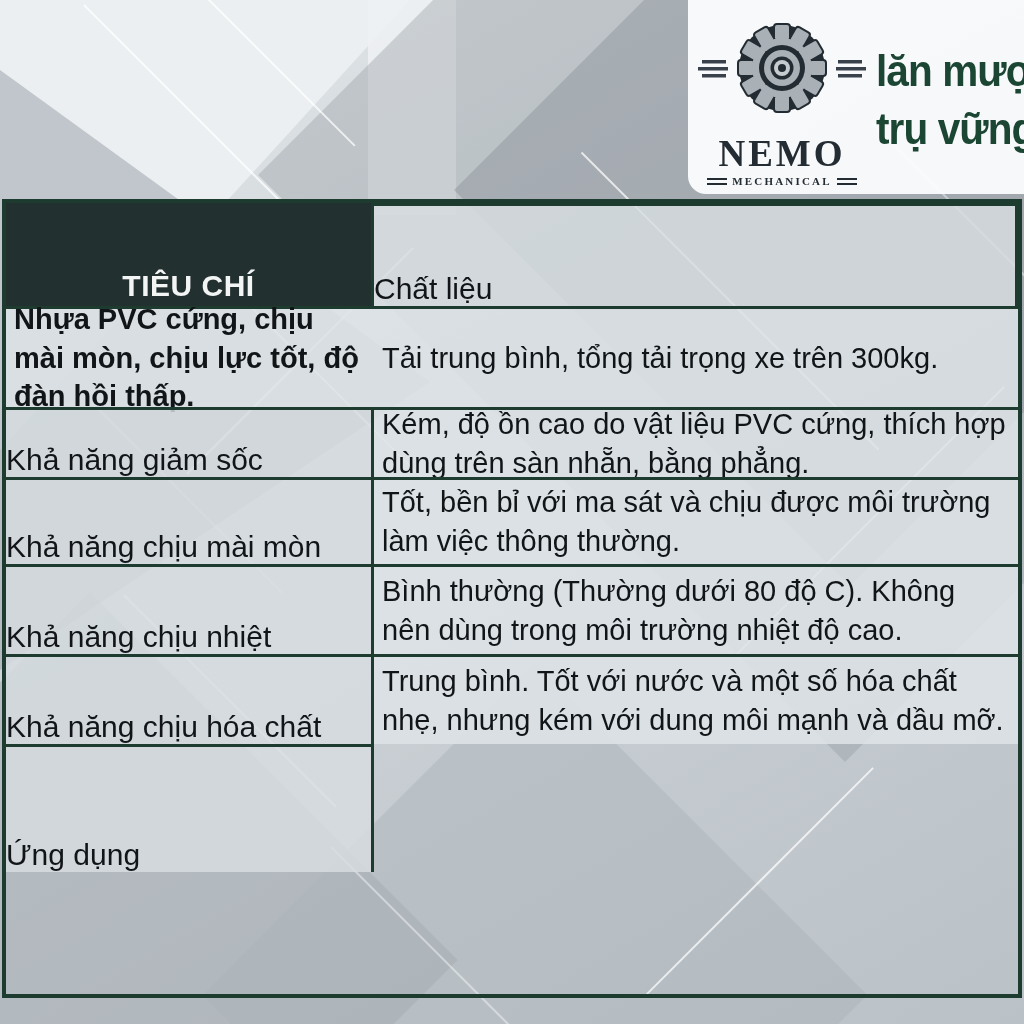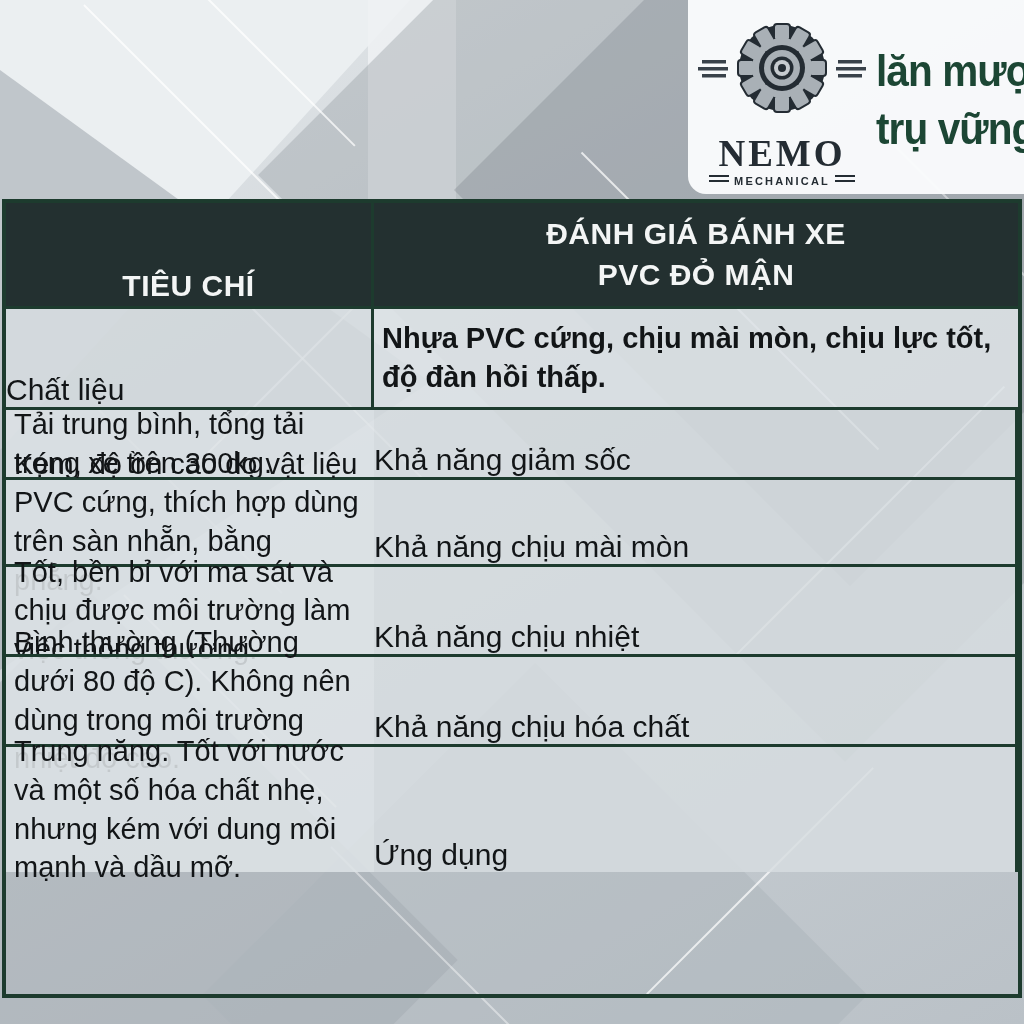--- a/index.html
+++ b/index.html
@@ -46,21 +46,21 @@
   .wl10{left:840px;top:200px;width:220px;transform:rotate(45deg);opacity:.6;}
   .wl11{left:60px;top:500px;width:260px;transform:rotate(45deg);opacity:.5;}
 
   
   .logo-card{position:absolute;left:688px;top:0;width:336px;height:194px;
     background:rgba(250,251,252,.97);border-bottom-left-radius:18px;z-index:1;}
   .logo{position:absolute;left:696px;top:14px;width:326px;display:flex;z-index:2;}
   .logo-left{width:172px;display:flex;flex-direction:column;align-items:center;}
   .brand-name{font-family:"Liberation Serif","DejaVu Serif",serif;font-weight:bold;
     font-size:37px;letter-spacing:3px;color:var(--logo-dark);line-height:1;margin-top:11px;}
-  .brand-sub-row{display:flex;align-items:flex-start;gap:5px;margin-top:3px;}
+  .brand-sub-row{display:flex;align-items:center;gap:5px;margin-top:3px;font-family:Liberation Serif, serif;}
   .brand-sub{font-size:11px;font-weight:bold;letter-spacing:2.2px;color:var(--logo-dark);}
   .dline{width:20px;height:7px;border-top:2px solid var(--logo-dark);
     border-bottom:2px solid var(--logo-dark);}
   .tagline{margin-left:8px;padding-top:28px;font-weight:bold;font-size:45px;
     line-height:1.28;color:var(--tagline);transform:scaleX(.9);transform-origin:left top;
     white-space:nowrap;letter-spacing:-1px;}
 
   
   .table{position:absolute;left:2px;top:199px;width:1020px;height:799px;
     border:4px solid var(--border);z-index:2;
@@ -152,38 +152,32 @@
   <div class="tagline">
     <div>lăn mượt</div>
     <div>trụ vững!</div>
   </div>
 </div>
 
 <div class="table">
   <div class="cell c1 head first">
     <span>TIÊU CHÍ</span>
   </div>
-  <div class="cell head first">
-    <span>
-      <span style="display:block">ĐÁNH GIÁ BÁNH XE</span>
-      <span style="display:block">PVC ĐỎ MẬN</span>
-    </span>
-  </div>
 
   <div class="cell c1 label">Chất liệu</div>
   <div class="cell value bold">Nhựa PVC cứng, chịu mài mòn, chịu lực tốt, độ đàn hồi thấp.</div>
 
   <div class="cell value">Tải trung bình, tổng tải trọng xe trên 300kg.</div>
 
   <div class="cell c1 label">Khả năng giảm sốc</div>
   <div class="cell value">Kém, độ ồn cao do vật liệu PVC cứng, thích hợp dùng trên sàn nhẵn, bằng phẳng.</div>
 
   <div class="cell c1 label">Khả năng chịu mài mòn</div>
   <div class="cell value">Tốt, bền bỉ với ma sát và chịu được môi trường làm việc thông thường.</div>
 
   <div class="cell c1 label">Khả năng chịu nhiệt</div>
   <div class="cell value">Bình thường (Thường dưới 80 độ C). Không nên dùng trong môi trường nhiệt độ cao.</div>
 
   <div class="cell c1 label">Khả năng chịu hóa chất</div>
-  <div class="cell value">Trung năng. Tốt với nước và một số hóa chất nhẹ, nhưng kém với dung môi mạnh và dầu mỡ.</div>
+  <div class="cell value">Trung bình. Tốt với nước và một số hóa chất nhẹ, nhưng kém với dung môi mạnh và dầu mỡ.</div>
 
   <div class="cell c1 label">Ứng dụng</div>
 </div>
 
 </body></html>

